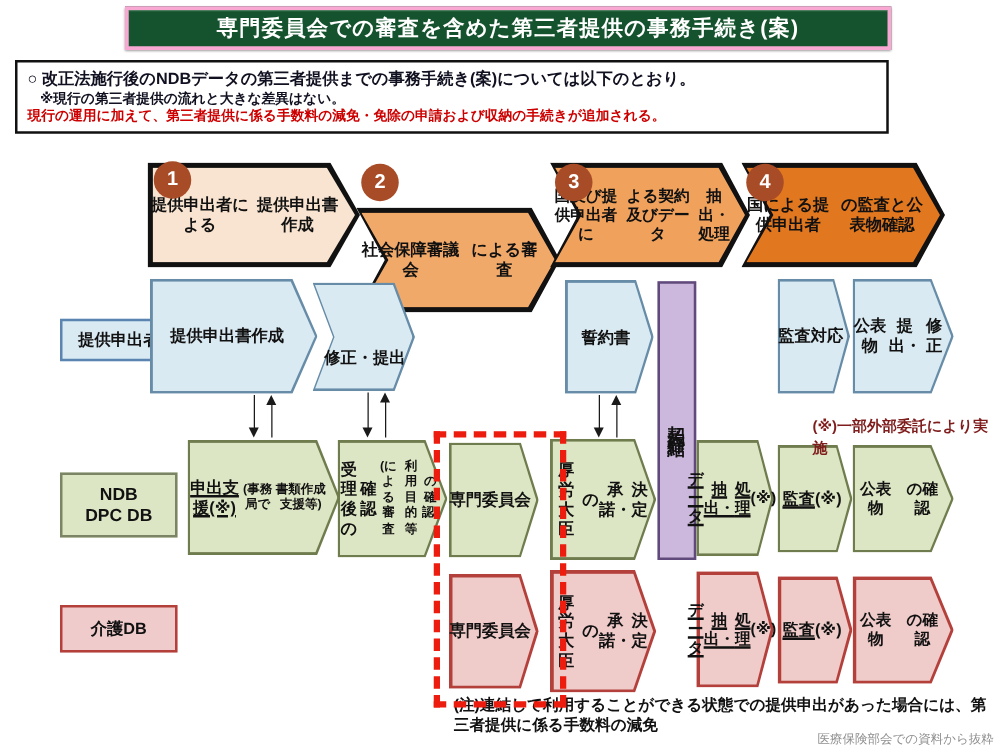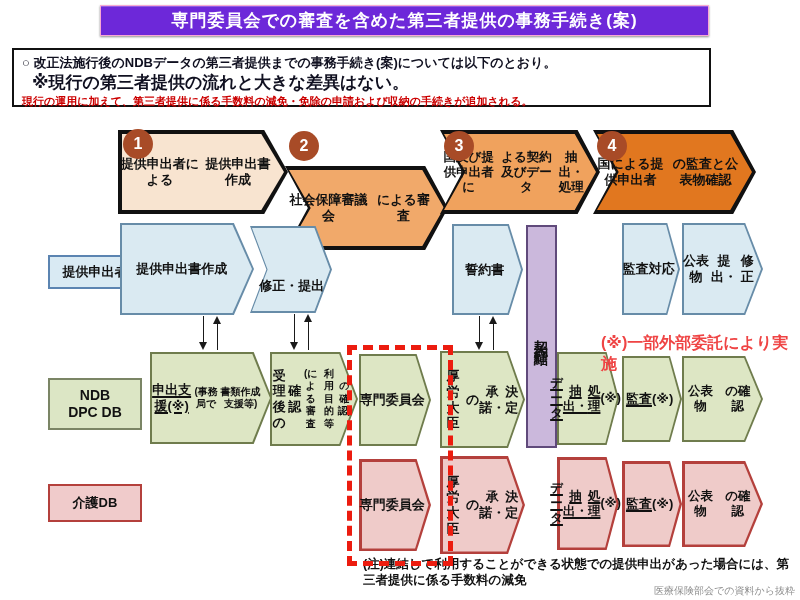--- a/index.html
+++ b/index.html
@@ -4,32 +4,32 @@
 <style>
   html,body{margin:0;padding:0;}
   body{
     width:800px;height:600px;position:relative;background:#ffffff;
     font-family:"Liberation Sans","DejaVu Sans",sans-serif;color:#111;
     overflow:hidden;
   }
   
   .titlebar{
     position:absolute;left:100px;top:5px;width:607px;height:29px;
-    background:#6d28d9;border:1px solid #f9a8d4;
+    background:#14532d;border:3px solid #f9a8d4;
     box-shadow:inset 0 1px 0 rgba(255,255,255,.25),0 1px 2px rgba(0,0,0,.45);
     color:#fff;font-size:17px;font-weight:bold;
     display:flex;align-items:center;justify-content:center;letter-spacing:1px;
   }
   
   .notice{
     position:absolute;left:12px;top:48px;width:679px;height:48px;
     background:#fff;border:2.5px solid #111;padding:4px 8px 3px 8px;line-height:1.35;
   }
   .notice .l1{font-size:13px;font-weight:bold;color:#101020;}
-  .notice .l2{font-size:17px;font-weight:bold;color:#101020;margin-left:10px;}
+  .notice .l2{font-size:11px;font-weight:bold;color:#101020;margin-left:10px;}
   .notice .l3{font-size:11px;font-weight:bold;color:#CC0000;}
   
   .ar{position:absolute;}
   .ar .bd{position:absolute;inset:0;background:var(--bc);clip-path:var(--cp);}
   .ar .fl{position:absolute;inset:var(--bw);background:var(--fc);clip-path:var(--cp);}
   .ar .tx{
     position:absolute;inset:0;z-index:2;display:flex;flex-direction:row;
     align-items:center;justify-content:center;text-align:center;
     font-weight:bold;line-height:1.2;padding-right:8%;
   }
@@ -80,21 +80,21 @@
   
   .va{position:absolute;width:9px;}
   .va .shaft{position:absolute;left:3.5px;width:1.6px;background:#1a1a1a;}
   .va.down .shaft{top:0;bottom:7px;}
   .va.up .shaft{top:7px;bottom:0;}
   .va .head{position:absolute;left:0;width:0;height:0;
     border-left:4.5px solid transparent;border-right:4.5px solid transparent;}
   .va.down .head{bottom:0;border-top:8px solid #1a1a1a;}
   .va.up .head{top:0;border-bottom:8px solid #1a1a1a;}
   
-  .note-outsource{position:absolute;left:601px;top:333px;font-size:16px;font-weight:bold;color:#ef4444;}
+  .note-outsource{position:absolute;left:650px;top:333px;font-size:12px;font-weight:bold;color:#7f1d1d;}
   .note-joint{position:absolute;left:363px;top:556px;width:432px;font-size:12.5px;font-weight:bold;color:#111;line-height:1.3;}
   .source{position:absolute;left:600px;top:584px;width:195px;text-align:right;font-size:10px;color:#8f8f8f;}
 </style>
 </head>
 <body>
 
 <div class="titlebar">専門委員会での審査を含めた第三者提供の事務手続き(案)</div>
 
 <div class="notice">
   <div class="l1">○ 改正法施行後のNDBデータの第三者提供までの事務手続き(案)については以下のとおり。</div>

